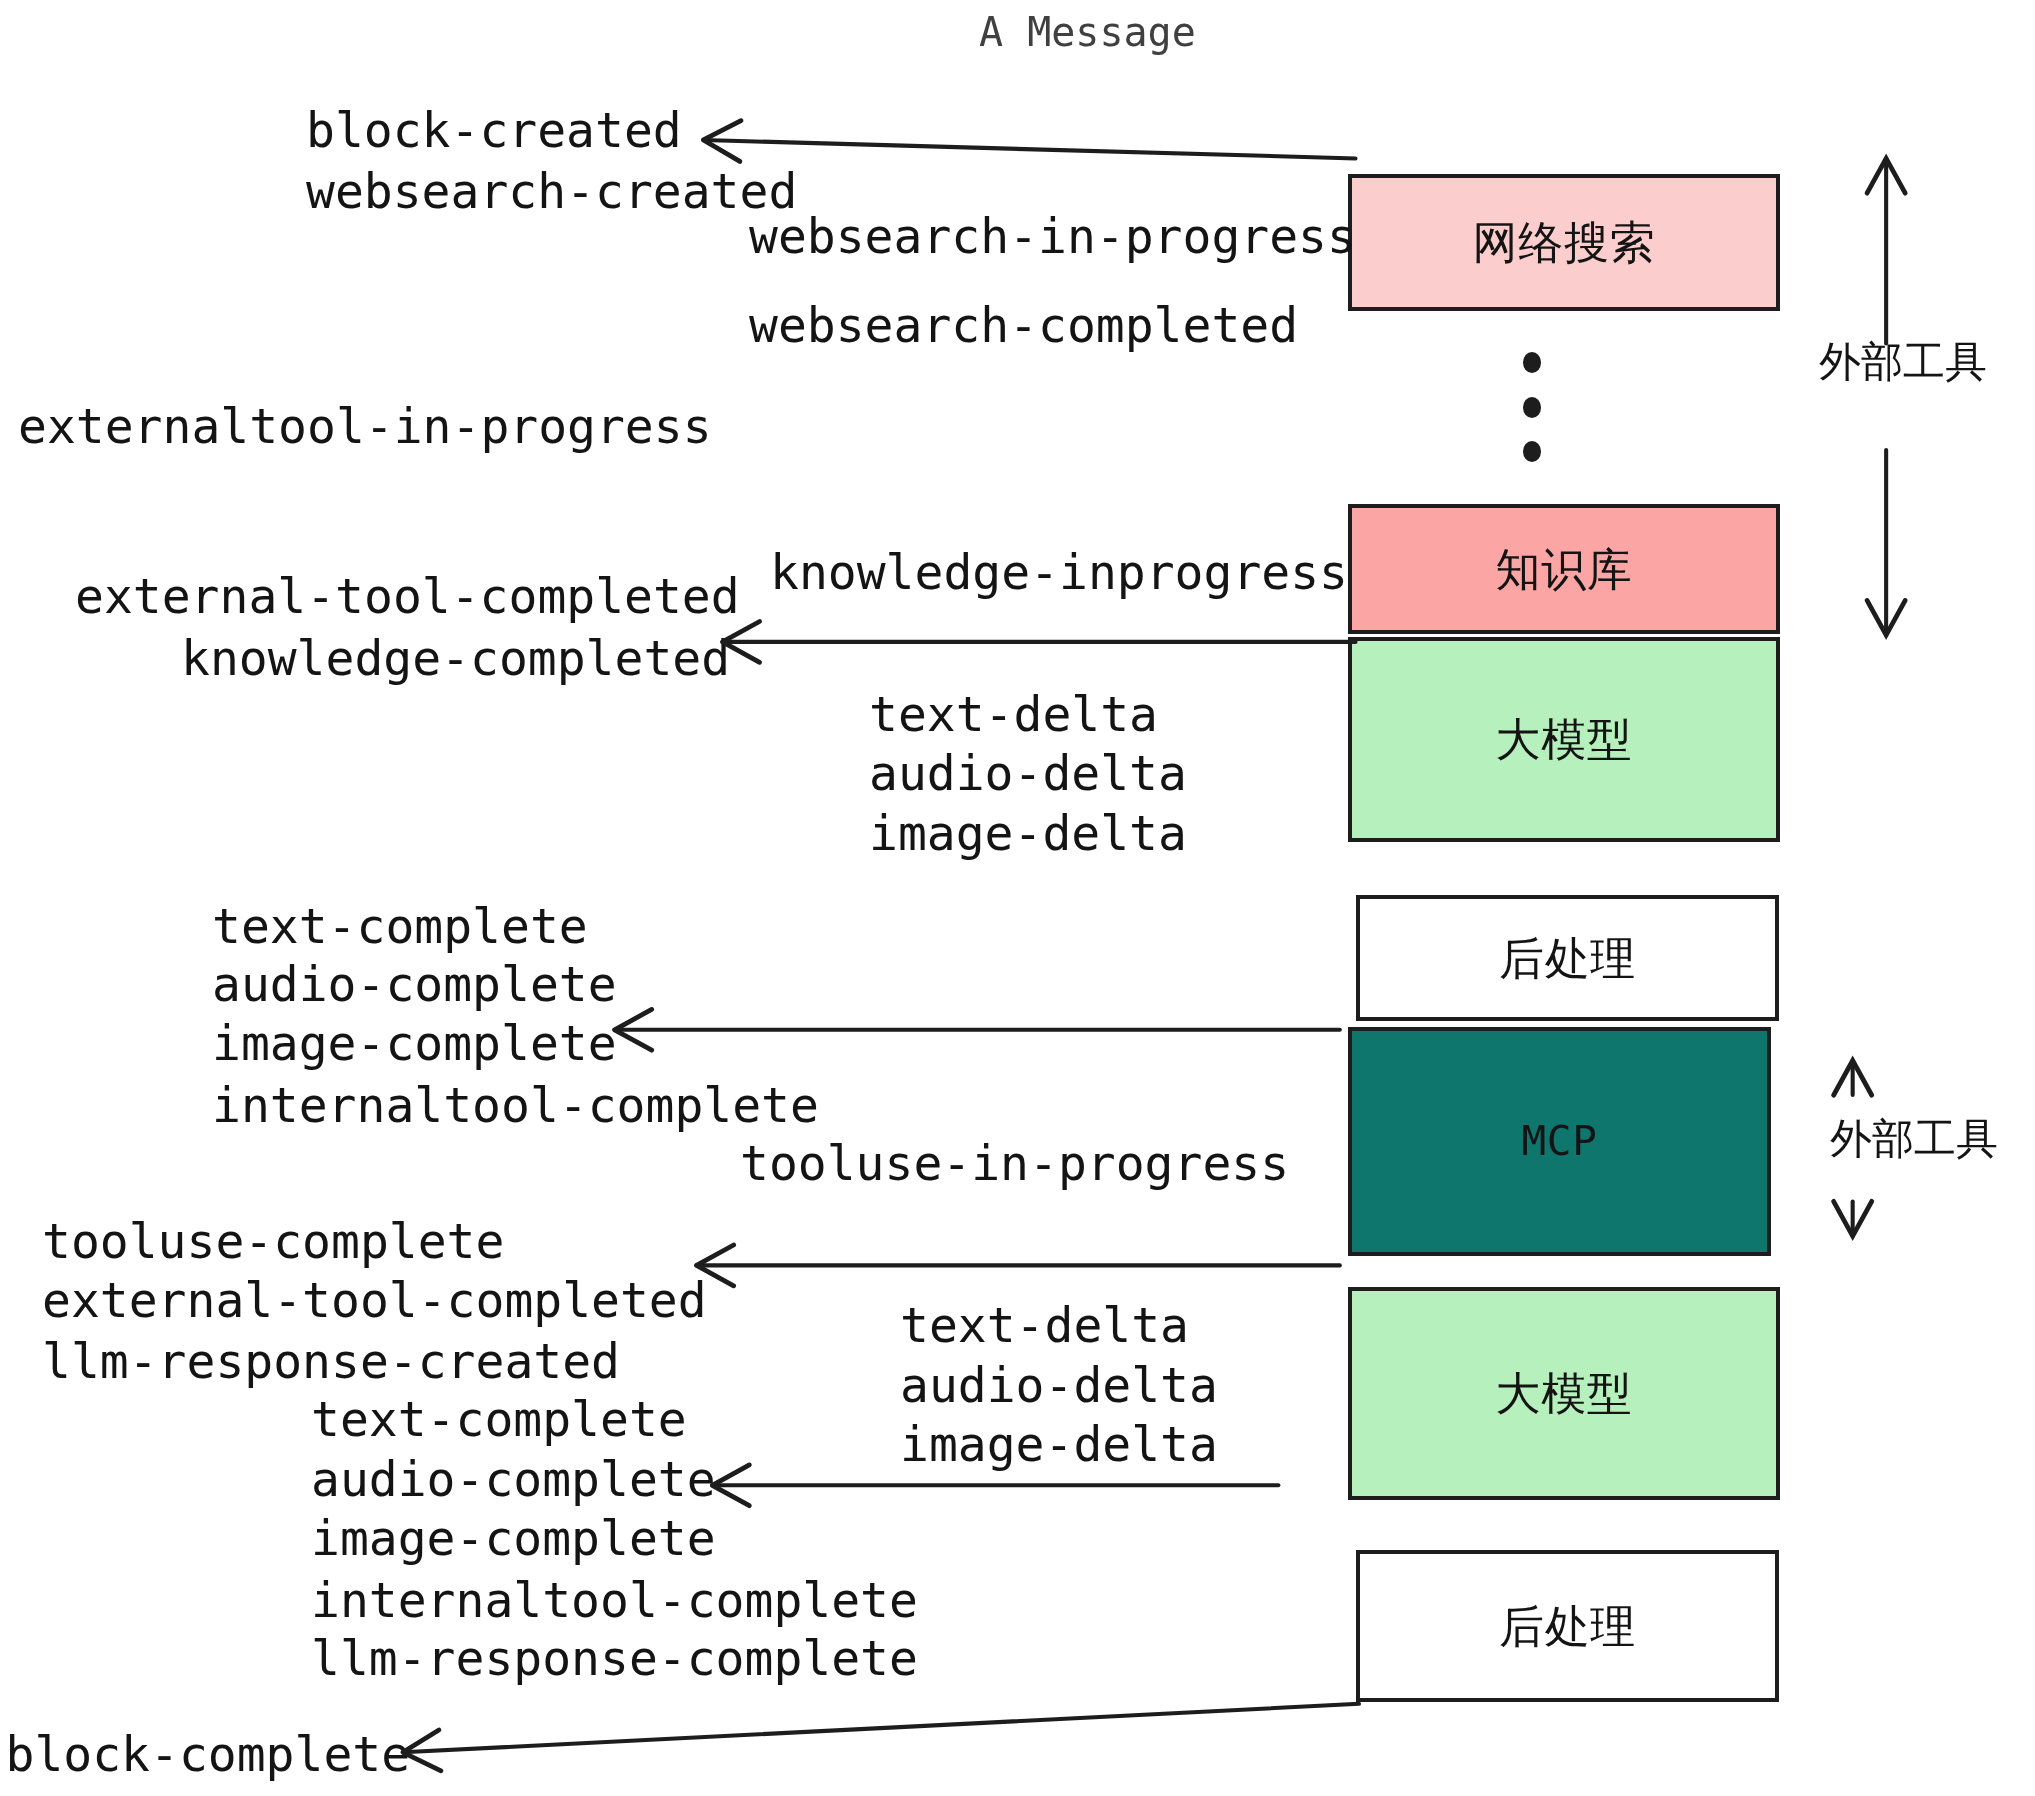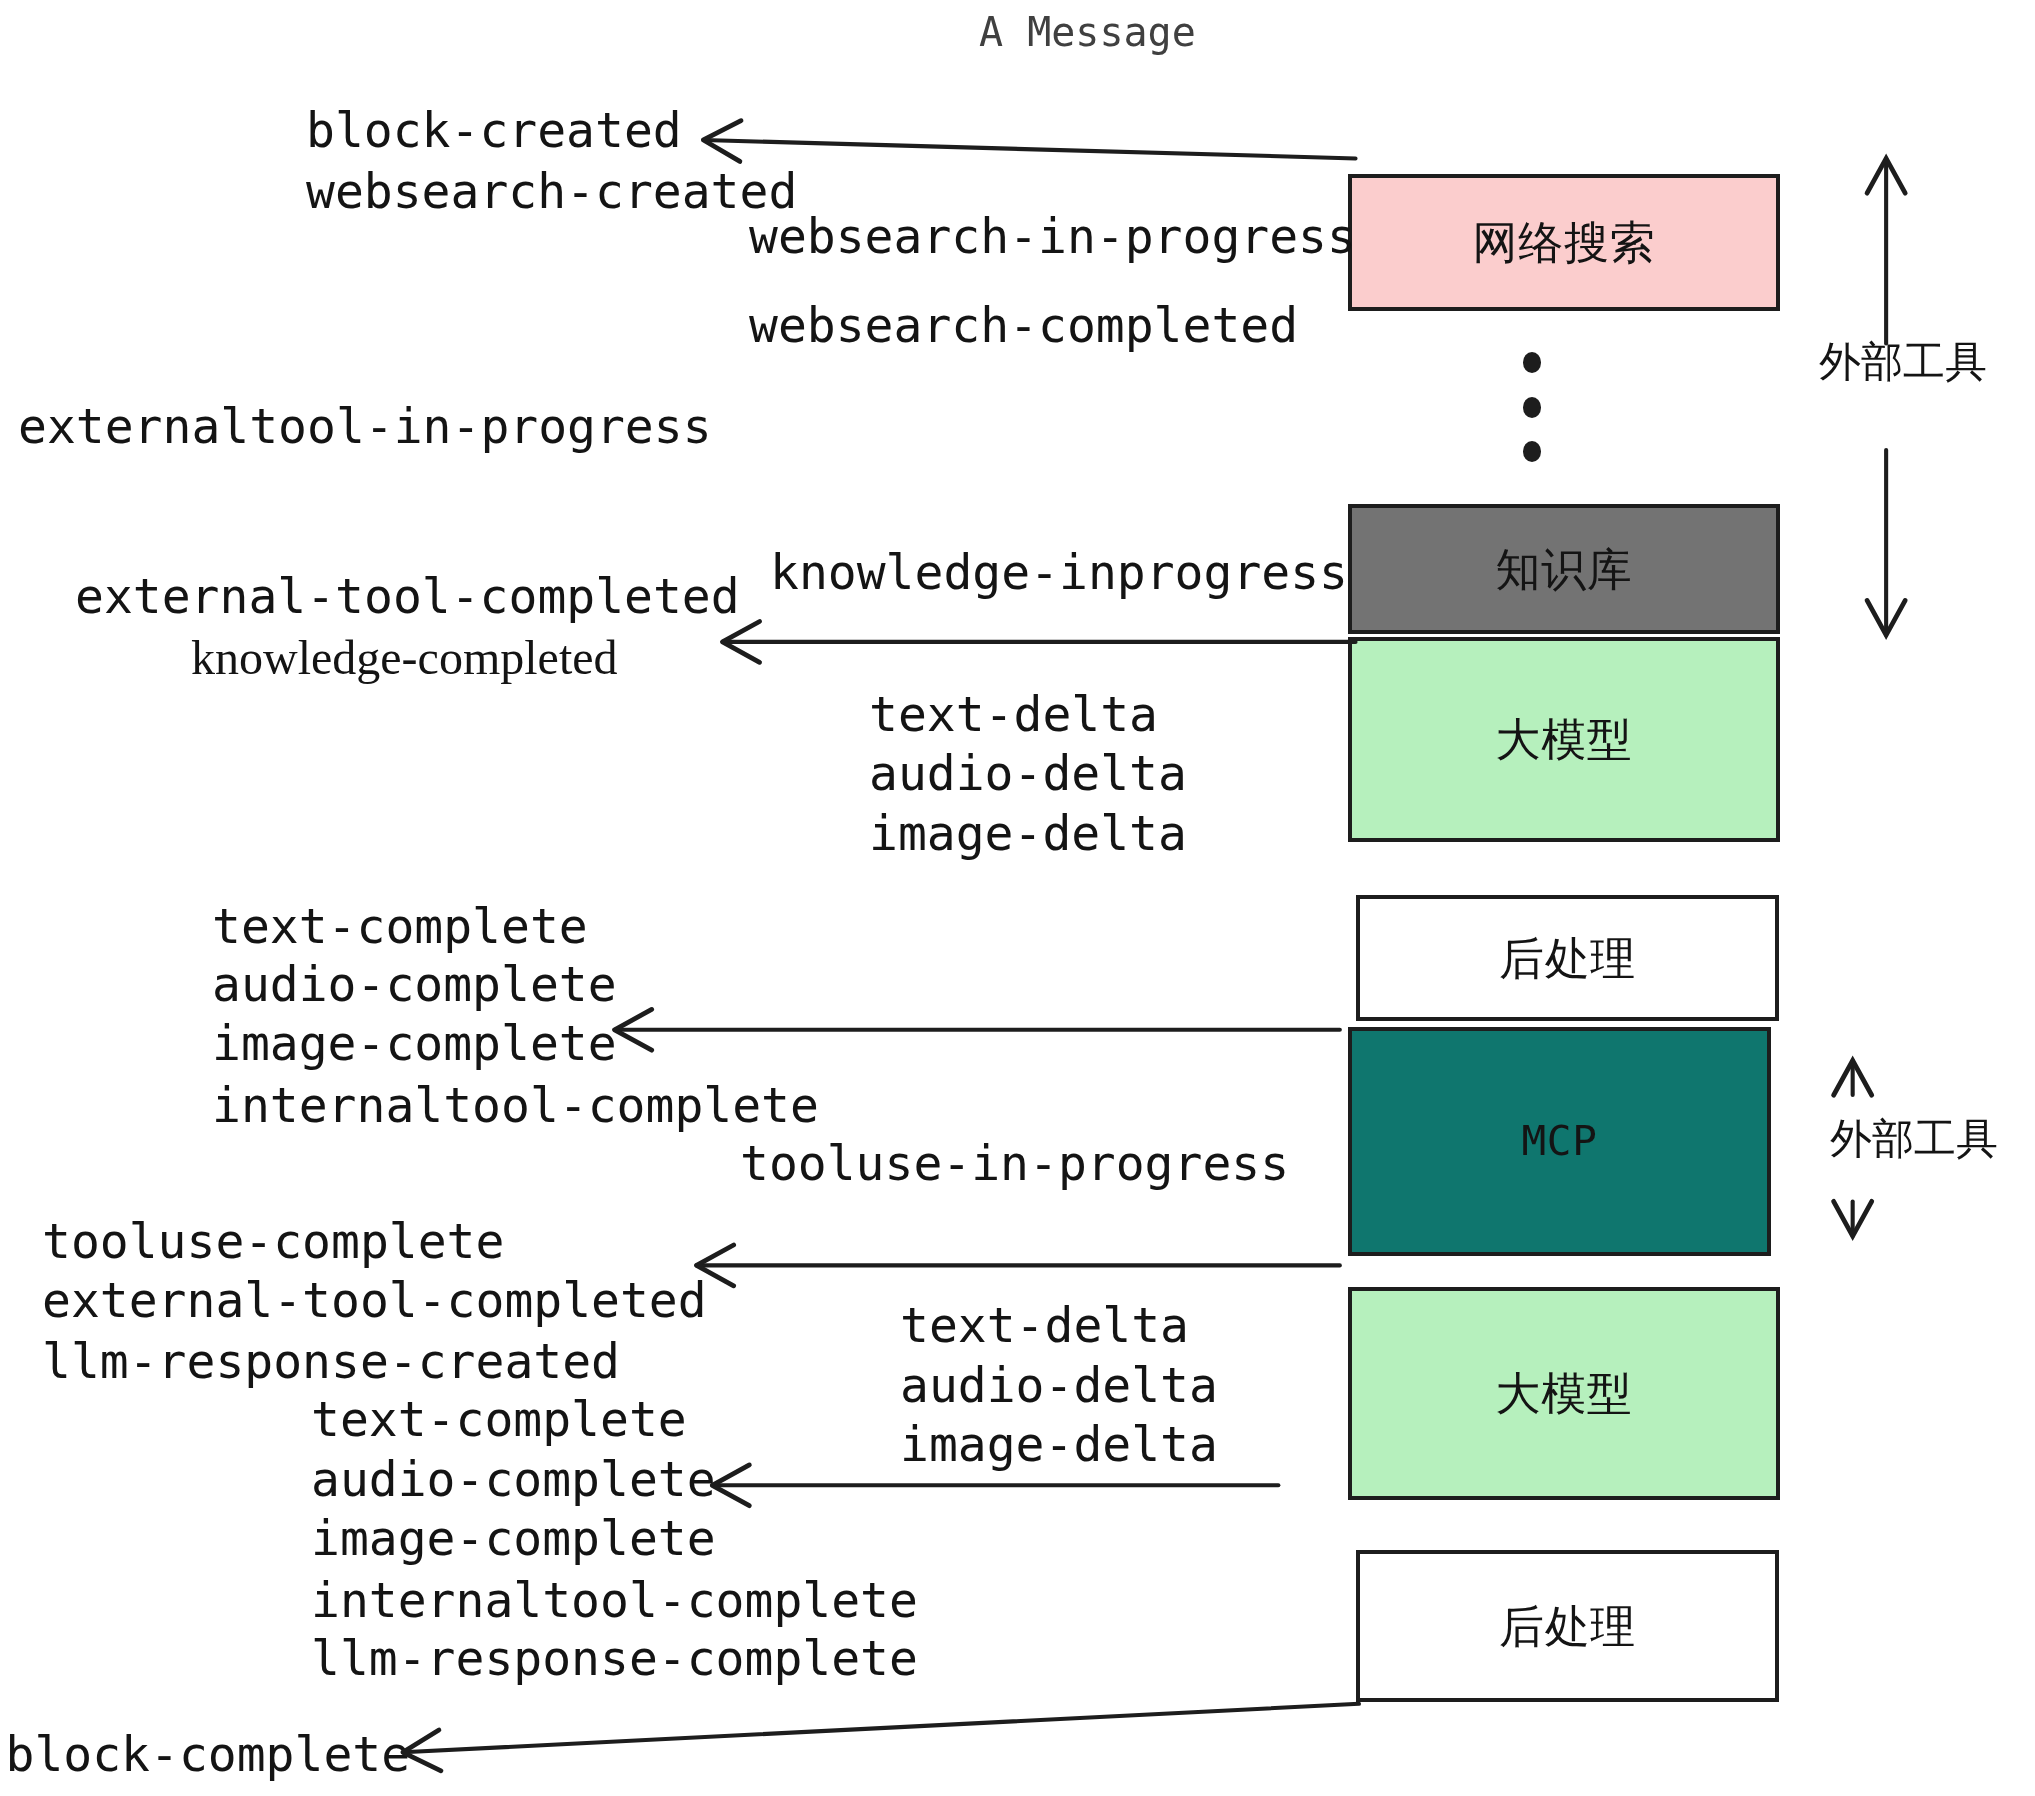--- a/index.html
+++ b/index.html
@@ -82,21 +82,21 @@
 <body>
 
 <div id="canvas">
 
   <div class="title" style="left:979px; top:12.3px;">A Message</div>
 
   <div id="nodes-layer">
       <div class="node" style="left: 1348px; top: 174px; width: 432px; height: 137px; background: rgb(251, 205, 205);">
         <span class="node-label">网络搜索</span>
       </div>
-      <div class="node" style="left: 1348px; top: 504px; width: 432px; height: 130px; background: #737373;">
+      <div class="node" style="left: 1348px; top: 504px; width: 432px; height: 130px; background: #fca5a5;">
         <span class="node-label">知识库</span>
       </div>
       <div class="node" style="left: 1348px; top: 637px; width: 432px; height: 205px; background: rgb(182, 240, 189);">
         <span class="node-label">大模型</span>
       </div>
       <div class="node" style="left: 1356px; top: 895px; width: 423px; height: 126px; background: rgb(255, 255, 255);">
         <span class="node-label">后处理</span>
       </div>
       <div class="node mcp" style="left: 1348px; top: 1027px; width: 423px; height: 229px; background: #0f766e;">
         <span class="node-label">MCP</span>
@@ -109,21 +109,21 @@
       </div>
     </div>
   <div id="events-layer">
       <div class="evt" style="left: 306px; top: 106px;">block-created</div>
       <div class="evt" style="left: 306px; top: 167px;">websearch-created</div>
       <div class="evt" style="left: 749px; top: 212px;">websearch-in-progress</div>
       <div class="evt" style="left: 749px; top: 301px;">websearch-completed</div>
       <div class="evt" style="left: 18px; top: 402px;">externaltool-in-progress</div>
       <div class="evt" style="left: 770px; top: 548px;">knowledge-inprogress</div>
       <div class="evt" style="left: 75px; top: 572px;">external-tool-completed</div>
-      <div class="evt" style="left: 191px; top: 634px; font-family: Liberation Serif, serif;">knowledge-completed</div>
+      <div class="evt" style="left: 181px; top: 634px;">knowledge-completed</div>
       <div class="evt" style="left: 869px; top: 690px;">text-delta</div>
       <div class="evt" style="left: 869px; top: 749px;">audio-delta</div>
       <div class="evt" style="left: 869px; top: 809px;">image-delta</div>
       <div class="evt" style="left: 212px; top: 902px;">text-complete</div>
       <div class="evt" style="left: 212px; top: 960px;">audio-complete</div>
       <div class="evt" style="left: 212px; top: 1019px;">image-complete</div>
       <div class="evt" style="left: 212px; top: 1081px;">internaltool-complete</div>
       <div class="evt" style="left: 740px; top: 1139px;">tooluse-in-progress</div>
       <div class="evt" style="left: 42px; top: 1217px;">tooluse-complete</div>
       <div class="evt" style="left: 42px; top: 1276px;">external-tool-completed</div>

